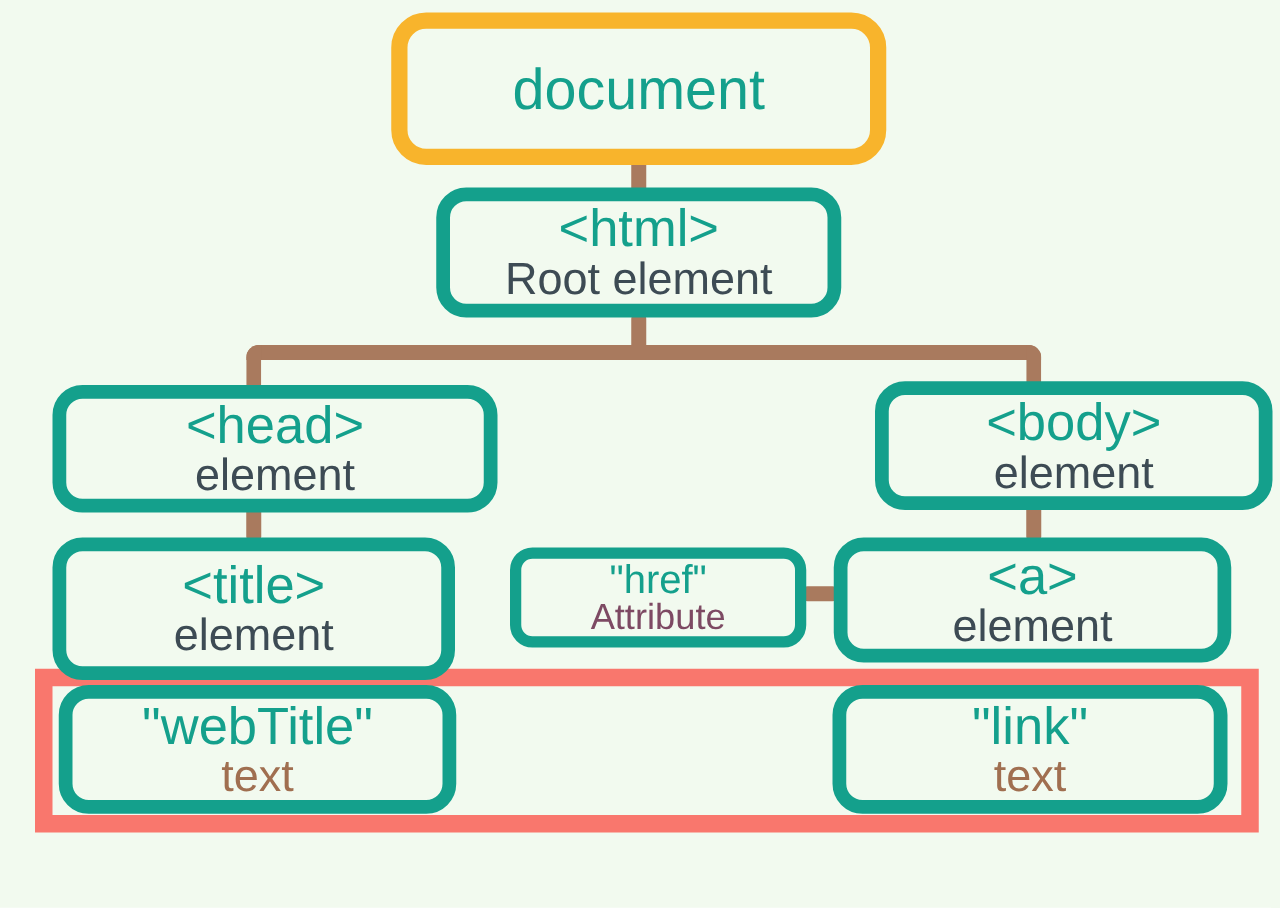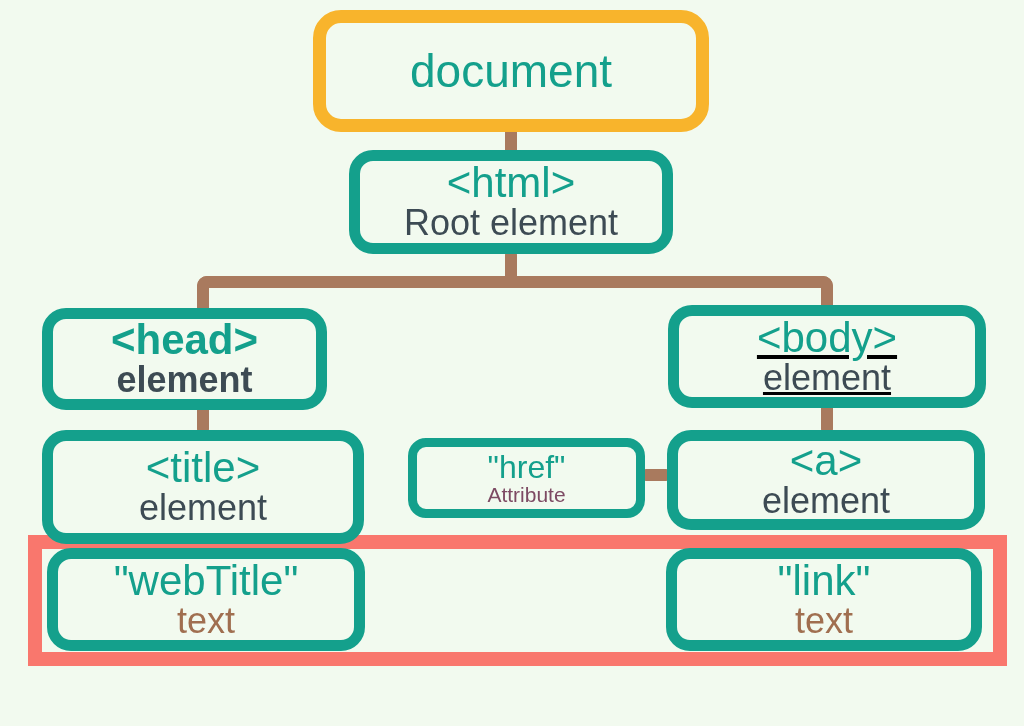--- a/index.html
+++ b/index.html
@@ -45,21 +45,21 @@
     border-width: 13px;
     border-radius: 28px;
   }
   .node.root .tag { font-size: 46px; }
   
   .node.attr {
     border-width: 9px;
     border-radius: 18px;
   }
   .node.attr .tag { font-size: 32px; }
-  .node.attr .sub { font-size: 21px; color: var(--maroon, #7d4a63); }
+  .node.attr .sub { font-size: 29px; color: var(--maroon, #7d4a63); }
   
   .node.textnode .sub { color: var(--text_brown, #a06f50); text-align: right; }
   
   .conn {
     position: absolute;
     background: var(--brown, #a97a5e);
     border-radius: 3px;
   }
   .branch {
     position: absolute;
@@ -93,26 +93,26 @@
 
   <div class="node root" style="left:313px; top:10px; width:396px; height:122px;">
     <span class="tag">document</span>
   </div>
 
   <div class="node" style="left:349px; top:150px; width:324px; height:104px;">
     <span class="tag">&lt;html&gt;</span>
     <span class="sub">Root element</span>
   </div>
 
-  <div class="node" style="left:42px; top:308px; width:285px; height:102px;font-weight:bold;">
+  <div class="node" style="left:42px; top:308px; width:356px; height:102px;">
     <span class="tag">&lt;head&gt;</span>
     <span class="sub">element</span>
   </div>
 
-  <div class="node" style="left:668px; top:305px; width:318px; height:103px;text-decoration:underline;">
+  <div class="node" style="left:700px; top:305px; width:318px; height:103px;">
     <span class="tag">&lt;body&gt;</span>
     <span class="sub">element</span>
   </div>
 
   <div class="node" style="left:42px; top:430px; width:322px; height:114px;">
     <span class="tag">&lt;title&gt;</span>
     <span class="sub">element</span>
   </div>
 
   <div class="node attr" style="left:408px; top:438px; width:237px; height:80px;">

